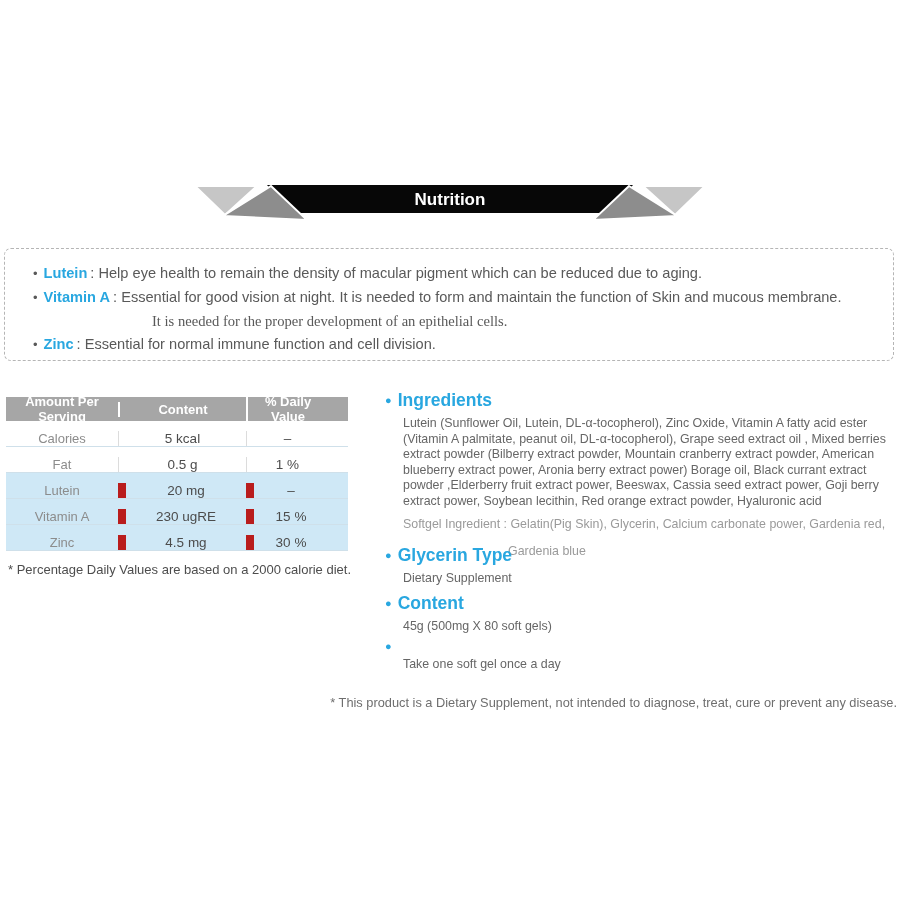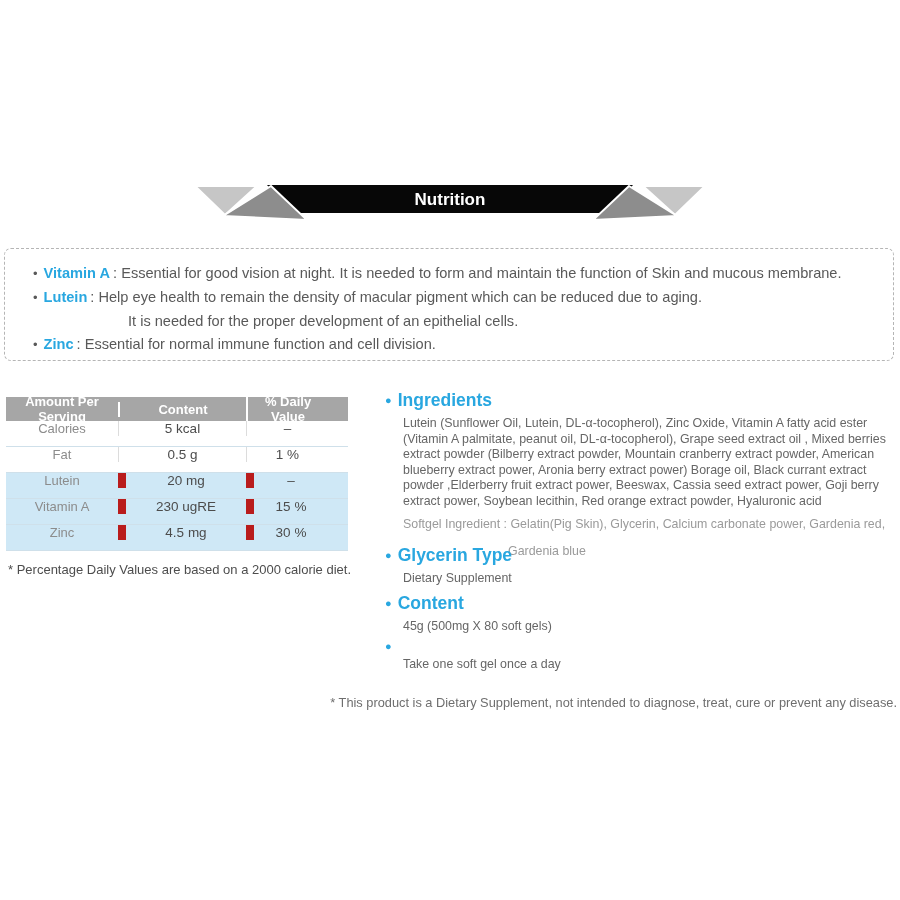--- a/index.html
+++ b/index.html
@@ -12,33 +12,33 @@
   .banner svg{display:block;}
   
   .info-box{
     position:absolute;left:4px;top:248px;width:890px;height:113px;
     border:1px dashed #b5b5b5;border-radius:7px;box-sizing:border-box;
     padding:15px 10px 0 28px;
   }
   .bullet-line{font-size:14.6px;line-height:18px;margin-bottom:5px;color:#595959;white-space:nowrap;}
   .bullet-line .dot{color:#595959;margin-right:6px;font-size:13px;}
   .bullet-line .lbl{color:#29a7e0;font-weight:bold;margin-right:3px;}
-  .bullet-cont{font-size:14.6px;line-height:18px;margin:0 0 5px 95px;color:#595959;}
+  .bullet-cont{font-size:14.6px;line-height:18px;margin:0 0 5px 119px;color:#595959;font-family:Liberation Serif, serif;}
   
   .ntable{position:absolute;left:6px;top:397px;width:342px;}
   .ntable-title{
     height:25px;box-sizing:border-box;padding-top:5px;
     background:linear-gradient(180deg,#3fa53c 0,#3fa53c 5px,#1a9ad4 5px);
     color:#fff;font-size:15px;font-weight:bold;text-align:center;line-height:20px;
   }
   .ntable-head{display:flex;background:#a6a6a6;height:24px;align-items:center;}
   .ntable-head .hc{color:#fff;font-weight:bold;font-size:13px;text-align:center;box-sizing:border-box;}
   .ntable-head .hc + .hc{border-left:2px solid #fff;}
   .c1{width:112px;} .c2{width:128px;} .c3{width:82px;}
-  .nrow{display:flex;height:25px;align-items:flex-start;border-bottom:1px solid #cfe0ea;}
+  .nrow{display:flex;height:25px;align-items:flex-end;border-bottom:1px solid #cfe0ea;}
   .nrow .cell{text-align:center;box-sizing:border-box;font-size:13.5px;}
   .nrow.white{background:#fff;}
   .nrow.white .cell + .cell{border-left:1px solid #dcdcdc;}
   .nrow.blue{background:#cfe8f6;}
   .nrow.blue .cell + .cell{border-left:8px solid #b91c1c;}
   .nrow .cell.c1{color:#8c8c8c;font-size:13px;}
   .nrow .cell.c2,.nrow .cell.c3{color:#4c4c4c;}
   .footnote{position:absolute;left:8px;top:562px;font-size:13px;color:#4d4d4d;}
   
   .section{position:absolute;left:385px;width:513px;}
@@ -68,24 +68,24 @@
       <polygon points="0,3 62,3 30,32" fill="#c6c6c6" stroke="#ffffff" stroke-width="2"></polygon>
       <polygon points="76,3 112,37 28,33" fill="#8d8d8d" stroke="#ffffff" stroke-width="2"></polygon>
       <polygon points="448,3 510,3 480,32" fill="#c6c6c6" stroke="#ffffff" stroke-width="2"></polygon>
       <polygon points="434,3 482,33 398,37" fill="#8d8d8d" stroke="#ffffff" stroke-width="2"></polygon>
       <text x="255" y="22" text-anchor="middle" fill="#ffffff" font-size="17" font-weight="600">Nutrition</text>
     </svg>
   </div>
 
   <div class="info-box">
     <div class="bullet-line">
-      <span class="dot">•</span><span class="lbl">Vitamin A</span><span>: Essential for good vision at night. It is needed to form and maintain the function of Skin and mucous membrane.</span>
+      <span class="dot">•</span><span class="lbl">Lutein</span><span>: Help eye health to remain the density of macular pigment which can be reduced due to aging.</span>
     </div>
     <div class="bullet-line">
-      <span class="dot">•</span><span class="lbl">Lutein</span><span>: Help eye health to remain the density of macular pigment which can be reduced due to aging.</span>
+      <span class="dot">•</span><span class="lbl">Vitamin A</span><span>: Essential for good vision at night. It is needed to form and maintain the function of Skin and mucous membrane.</span>
     </div>
     <div class="bullet-cont">It is needed for the proper development of an epithelial cells.</div>
     <div class="bullet-line">
       <span class="dot">•</span><span class="lbl">Zinc</span><span>: Essential for normal immune function and cell division.</span>
     </div>
   </div>
 
   <div class="ntable">
     <div class="ntable-head">
       <div class="hc c1">Amount Per Serving</div>

